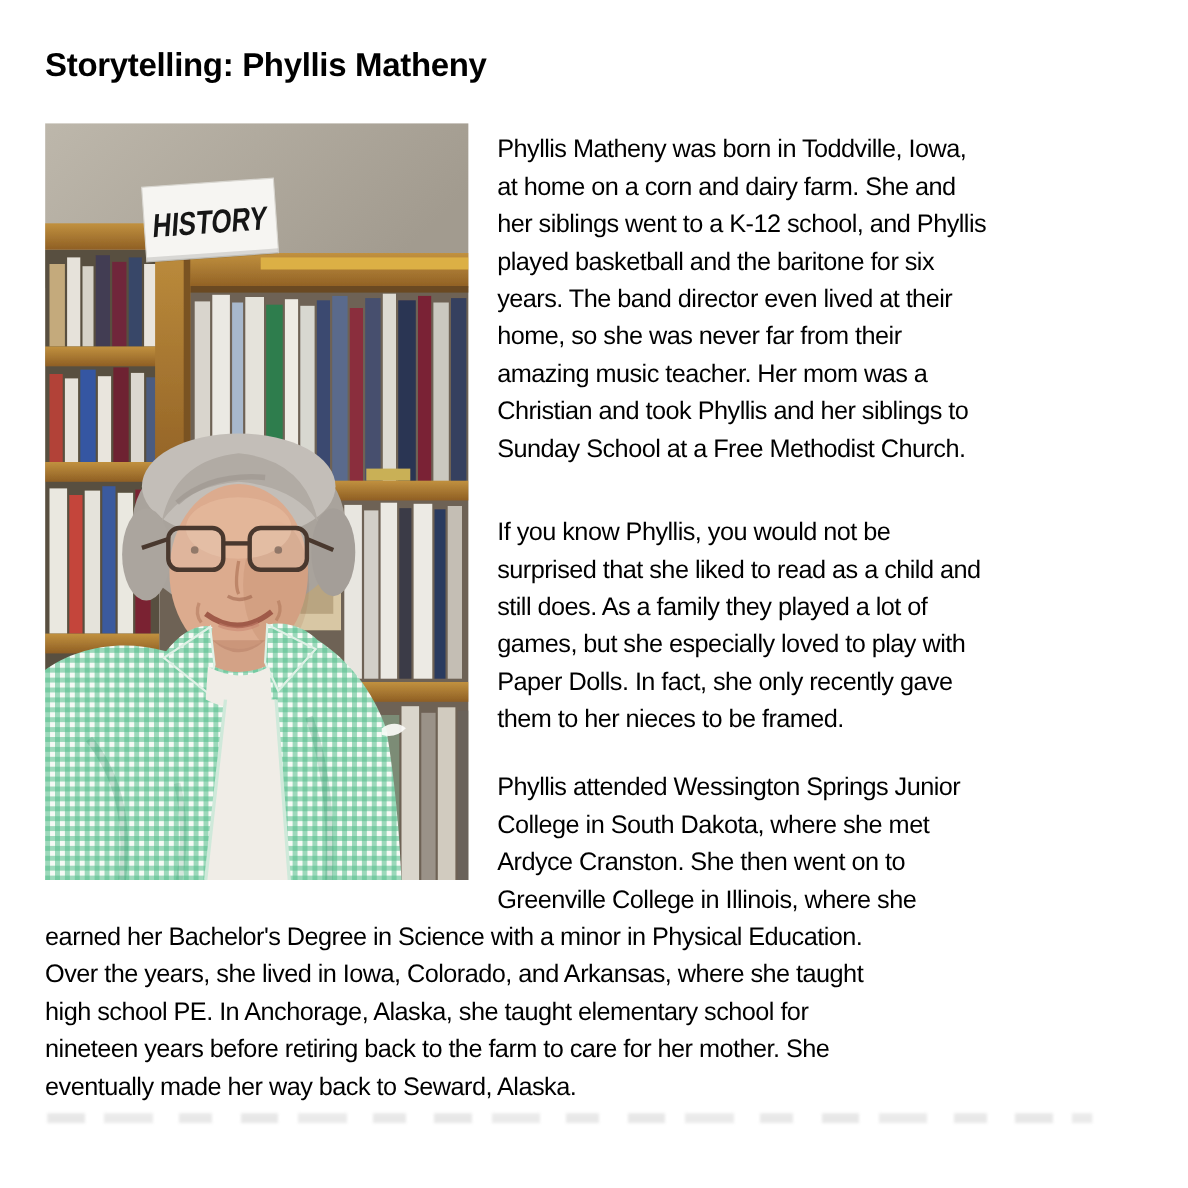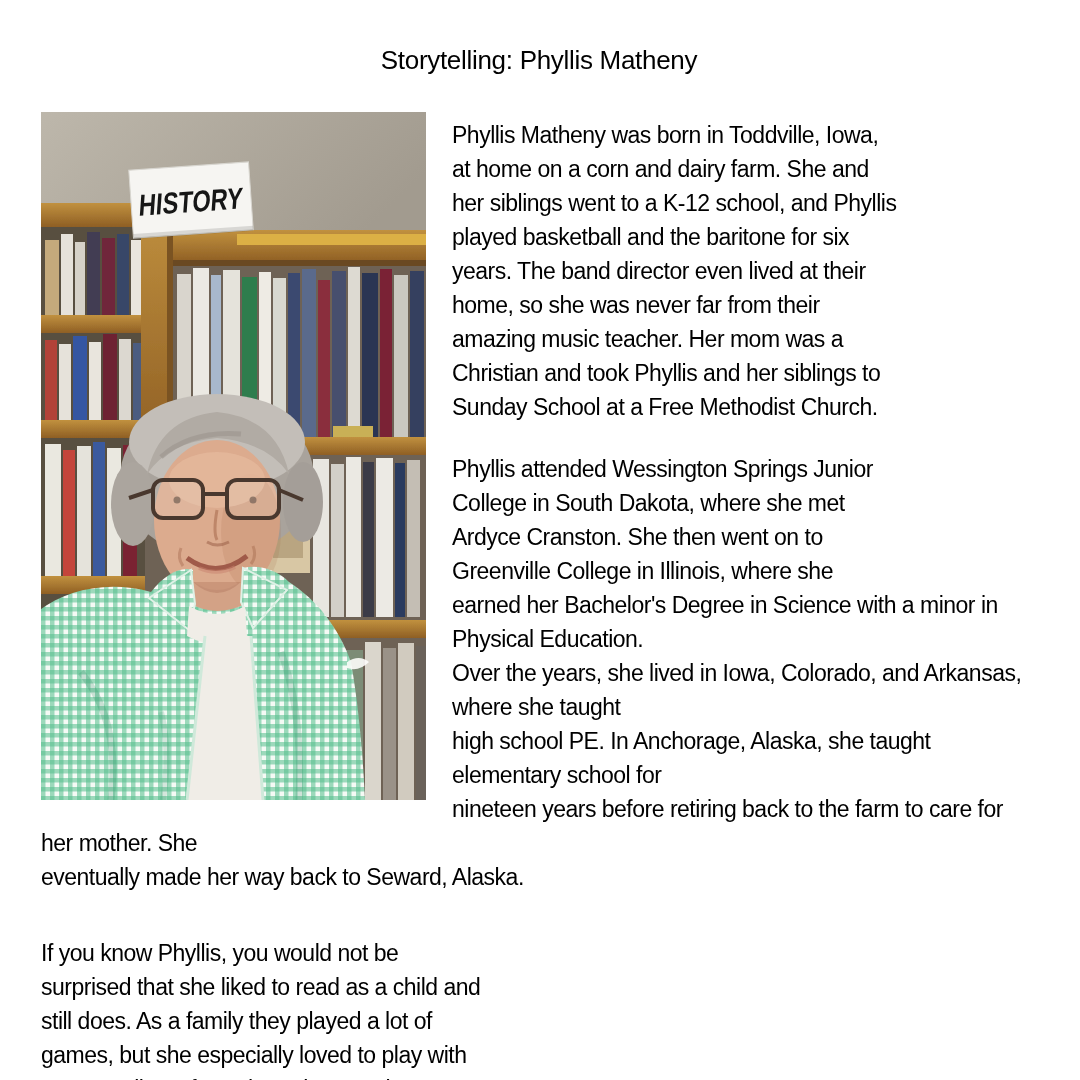--- a/index.html
+++ b/index.html
@@ -6,24 +6,24 @@
     margin: 0; padding: 0;
     width: 1080px; height: 1080px;
     background: #ffffff;
     overflow: hidden;
     font-family: "Liberation Sans", "DejaVu Sans", sans-serif;
     color: #000;
   }
   .page { padding: 0 43px 0 41px; }
   h1.title {
     margin: 42px 0 0 0;
-    font-size: 26px;
+    font-size: 30px;
     line-height: 36px;
-    font-weight: normal;
-    text-align: center;
+    font-weight: bold;
+    text-align: left;
     letter-spacing: -0.3px;
   }
   figure.photo {
     float: left;
     width: 385px; height: 688px;
     margin: 34px 26px 14px 0;
     padding: 0;
   }
   figure.photo svg { display: block; }
   p.body {
@@ -246,31 +246,31 @@
 
   <p class="body p1">Phyllis Matheny was born in Toddville, Iowa,
 at home on a corn and dairy farm. She and
 her siblings went to a K-12 school, and Phyllis
 played basketball and the baritone for six
 years. The band director even lived at their
 home, so she was never far from their
 amazing music teacher. Her mom was a
 Christian and took Phyllis and her siblings to
 Sunday School at a Free Methodist Church.</p>
+  <p class="body p2">If you know Phyllis, you would not be
+surprised that she liked to read as a child and
+still does. As a family they played a lot of
+games, but she especially loved to play with
+Paper Dolls. In fact, she only recently gave
+them to her nieces to be framed.</p>
   <p class="body p3">Phyllis attended Wessington Springs Junior
 College in South Dakota, where she met
 Ardyce Cranston. She then went on to
 Greenville College in Illinois, where she
 earned her Bachelor's Degree in Science with a minor in Physical Education.
 Over the years, she lived in Iowa, Colorado, and Arkansas, where she taught
 high school PE. In Anchorage, Alaska, she taught elementary school for
 nineteen years before retiring back to the farm to care for her mother. She
 eventually made her way back to Seward, Alaska.</p>
-  <p class="body p2">If you know Phyllis, you would not be
-surprised that she liked to read as a child and
-still does. As a family they played a lot of
-games, but she especially loved to play with
-Paper Dolls. In fact, she only recently gave
-them to her nieces to be framed.</p>
 
   <div class="cropped-line-artifact"></div>
 
 </div>
 
 </body></html>

